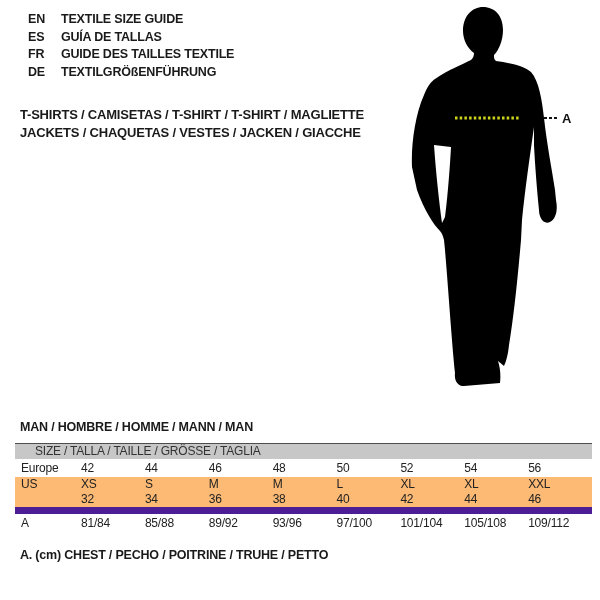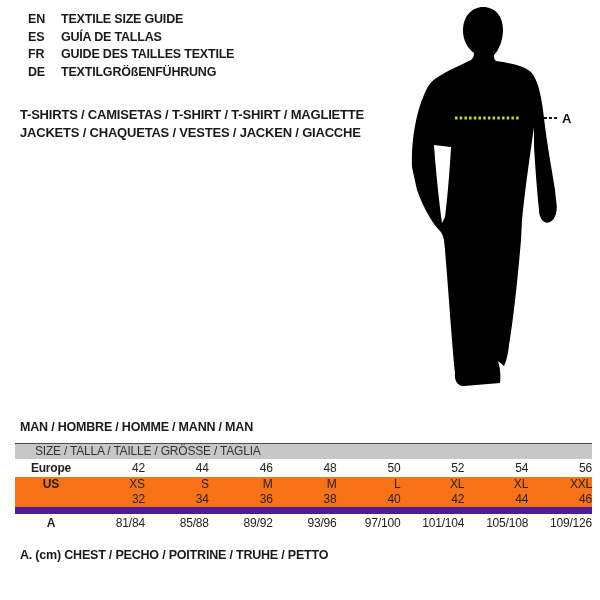--- a/index.html
+++ b/index.html
@@ -17,24 +17,24 @@
   .figure{position:absolute;left:398px;top:5px;width:180px;height:390px;}
   .figure svg{display:block;}
   .figure text{font-family:"Liberation Sans",sans-serif;font-size:13px;font-weight:bold;fill:#111;}
   
   .section-title{position:absolute;left:20px;top:420px;font-size:12.5px;font-weight:bold;}
   
   .size-table{position:absolute;left:15px;top:443px;width:577px;border-top:1px solid #4d4d4d;font-size:12px;color:#222;}
   .thead{background:#c7c7c7;height:15px;line-height:15px;padding-left:20px;color:#333;}
   .trow{display:flex;height:15px;line-height:15px;}
   .trow.tall{height:18px;line-height:18px;}
-  .trow.shade{background:#f97316;}
+  .trow.shade{background:#fdba74;}
   .trow.bordered{border-bottom:7px solid #4c1d95;}
-  .rlabel{width:66px;padding-left:6px;box-sizing:border-box;text-align:center;font-weight:bold;}
-  .cell{flex:1;text-align:right;}
+  .rlabel{width:66px;padding-left:6px;box-sizing:border-box;text-align:left;}
+  .cell{flex:1;text-align:left;}
   
   .footnote{position:absolute;left:20px;top:548px;font-size:12.5px;font-weight:bold;text-align:right;}
 </style>
 </head>
 <body>
 
 <div class="canvas">
 
   <div class="lang-list">
     <div class="lang-row">
@@ -149,19 +149,19 @@
 
     <div class="trow tall">
       <div class="rlabel">A</div>
       <div class="cell">81/84</div>
       <div class="cell">85/88</div>
       <div class="cell">89/92</div>
       <div class="cell">93/96</div>
       <div class="cell">97/100</div>
       <div class="cell">101/104</div>
       <div class="cell">105/108</div>
-      <div class="cell">109/126</div>
+      <div class="cell">109/112</div>
     </div>
   </div>
 
   <div class="footnote">A. (cm) CHEST / PECHO / POITRINE / TRUHE / PETTO</div>
 
 </div>
 
 </body></html>

